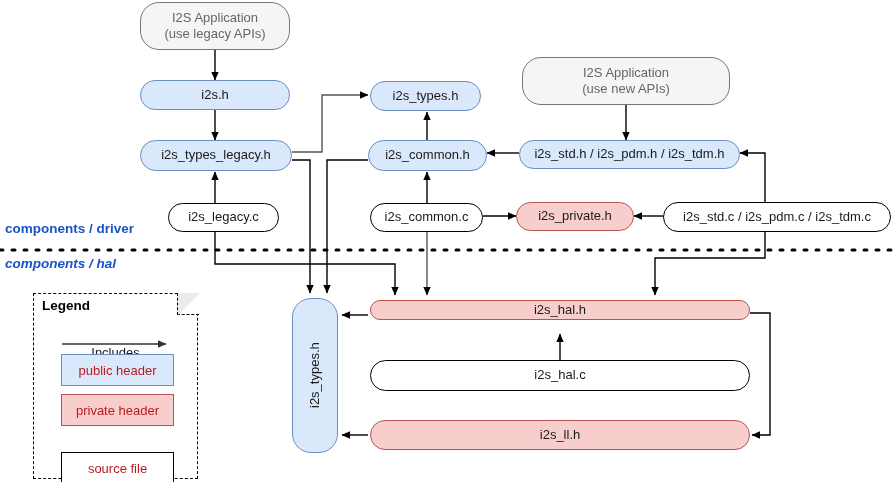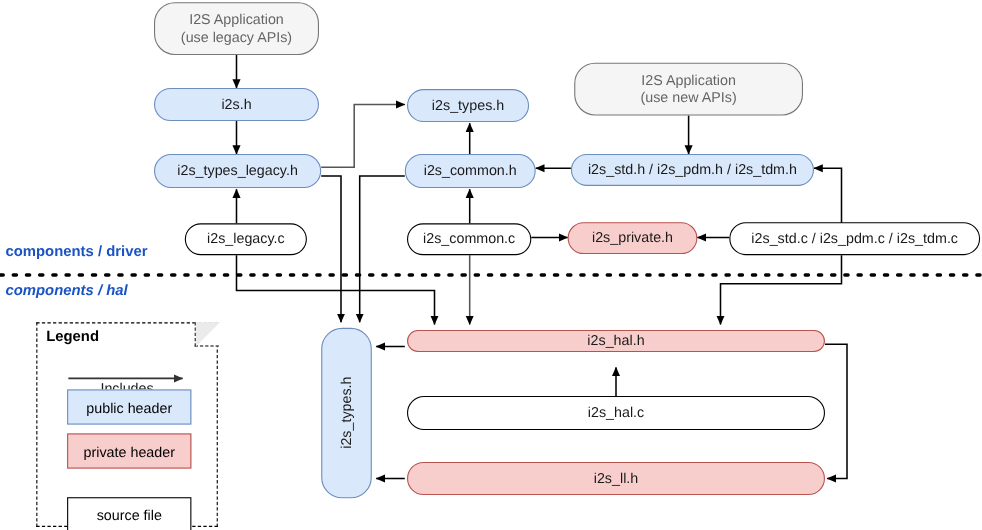--- a/index.html
+++ b/index.html
@@ -25,21 +25,21 @@
           background:#ffffff;border:1.5px dashed #000;box-sizing:border-box;z-index:5;}
   #legend .fold{position:absolute;right:-1.5px;top:-1.5px;width:22px;height:22px;
                 background:#ffffff;border-left:1.5px dashed #000;border-bottom:1.5px dashed #000;
                 box-sizing:border-box;}
   #legend .fold:after{content:"";position:absolute;left:0;top:0;width:0;height:0;
                 border-left:22px solid #ebebeb;border-bottom:22px solid transparent;}
   #legend .ltitle{position:absolute;left:8px;top:4px;font-weight:bold;font-size:13.5px;color:#000;}
   #legend .lincl{position:absolute;left:0;right:0;top:23px;text-align:center;font-size:13px;color:#1a1a1a;margin-top:28px;}
   #legend .larrowbox{position:absolute;left:28px;top:45px;width:112px;height:10px;}
   #legend .lbox{position:absolute;left:27px;width:113px;height:32px;box-sizing:border-box;
-                display:flex;align-items:center;justify-content:center;font-size:13px;color:#000000;}
+                display:flex;align-items:center;justify-content:center;font-size:13px;color:#b91c1c;}
   #legend .lb1{top:60px;} #legend .lb2{top:100px;} #legend .lb3{top:158px;}
 </style>
 </head>
 <body>
 
 <div id="canvas">
 
   <svg class="wires" viewBox="0 0 893 482" xmlns="http://www.w3.org/2000/svg">
     <defs>
       <marker id="ah" markerWidth="9" markerHeight="9" refX="8" refY="4.5" orient="auto" markerUnits="userSpaceOnUse">

